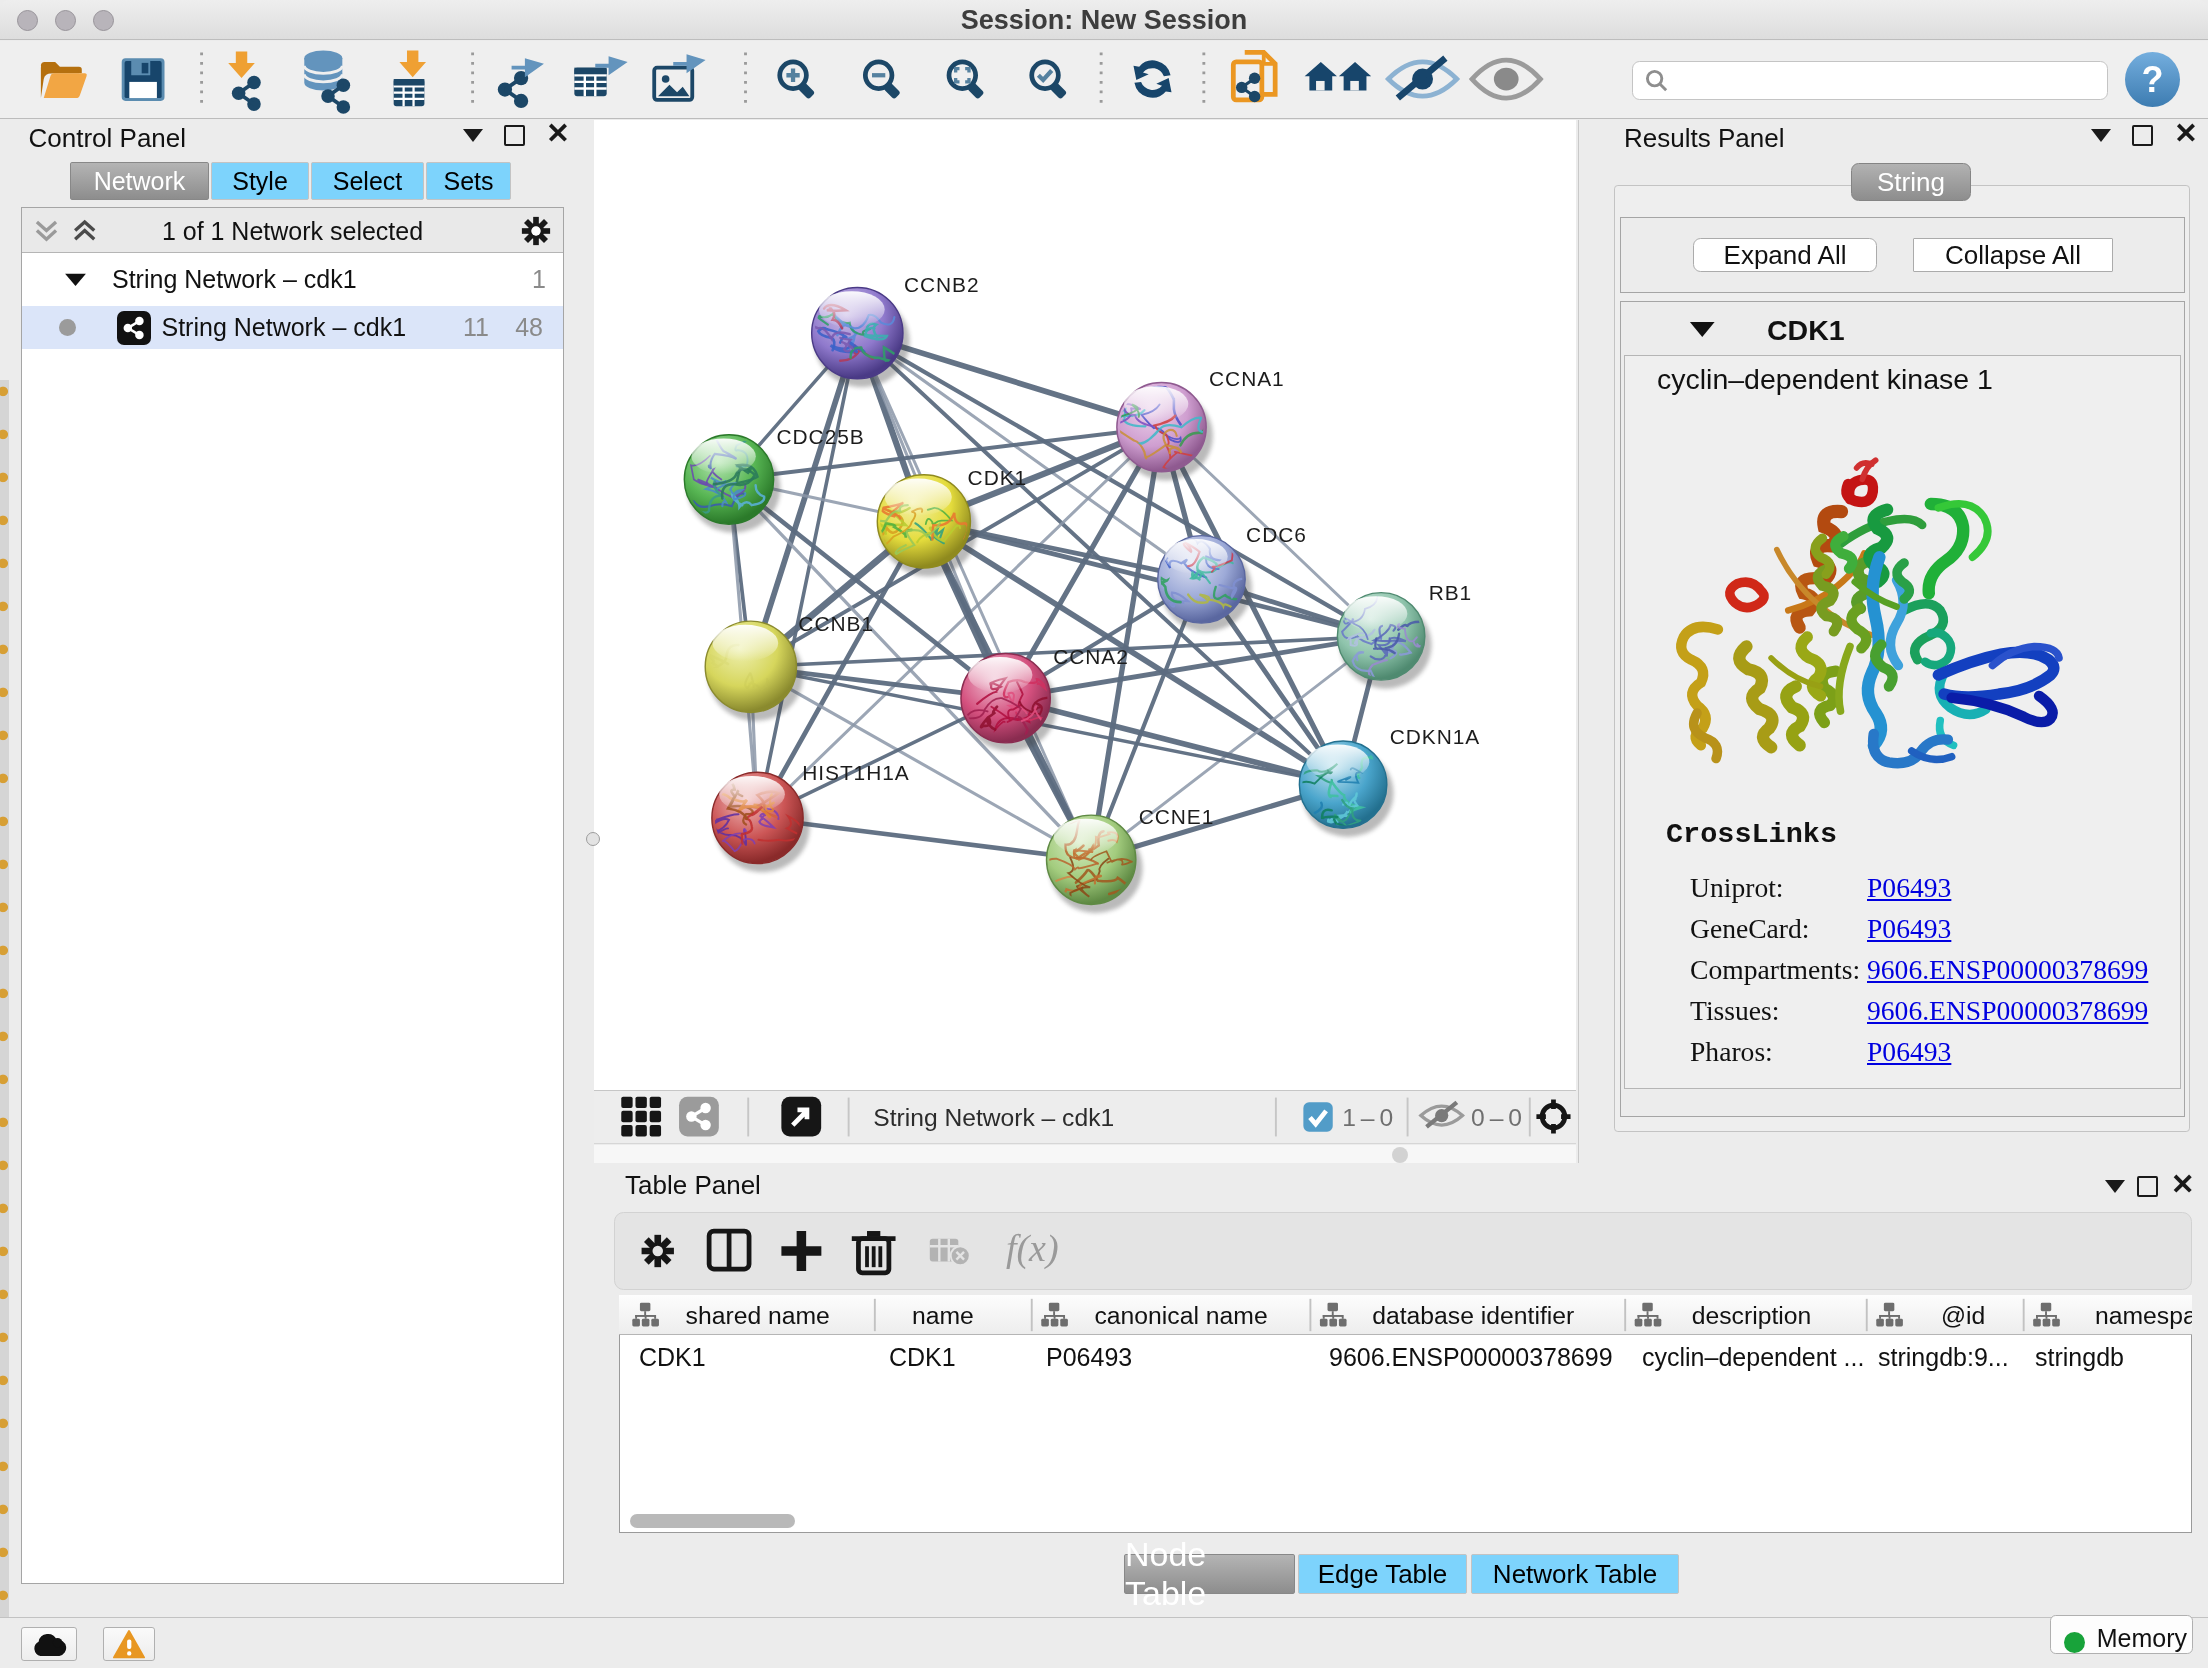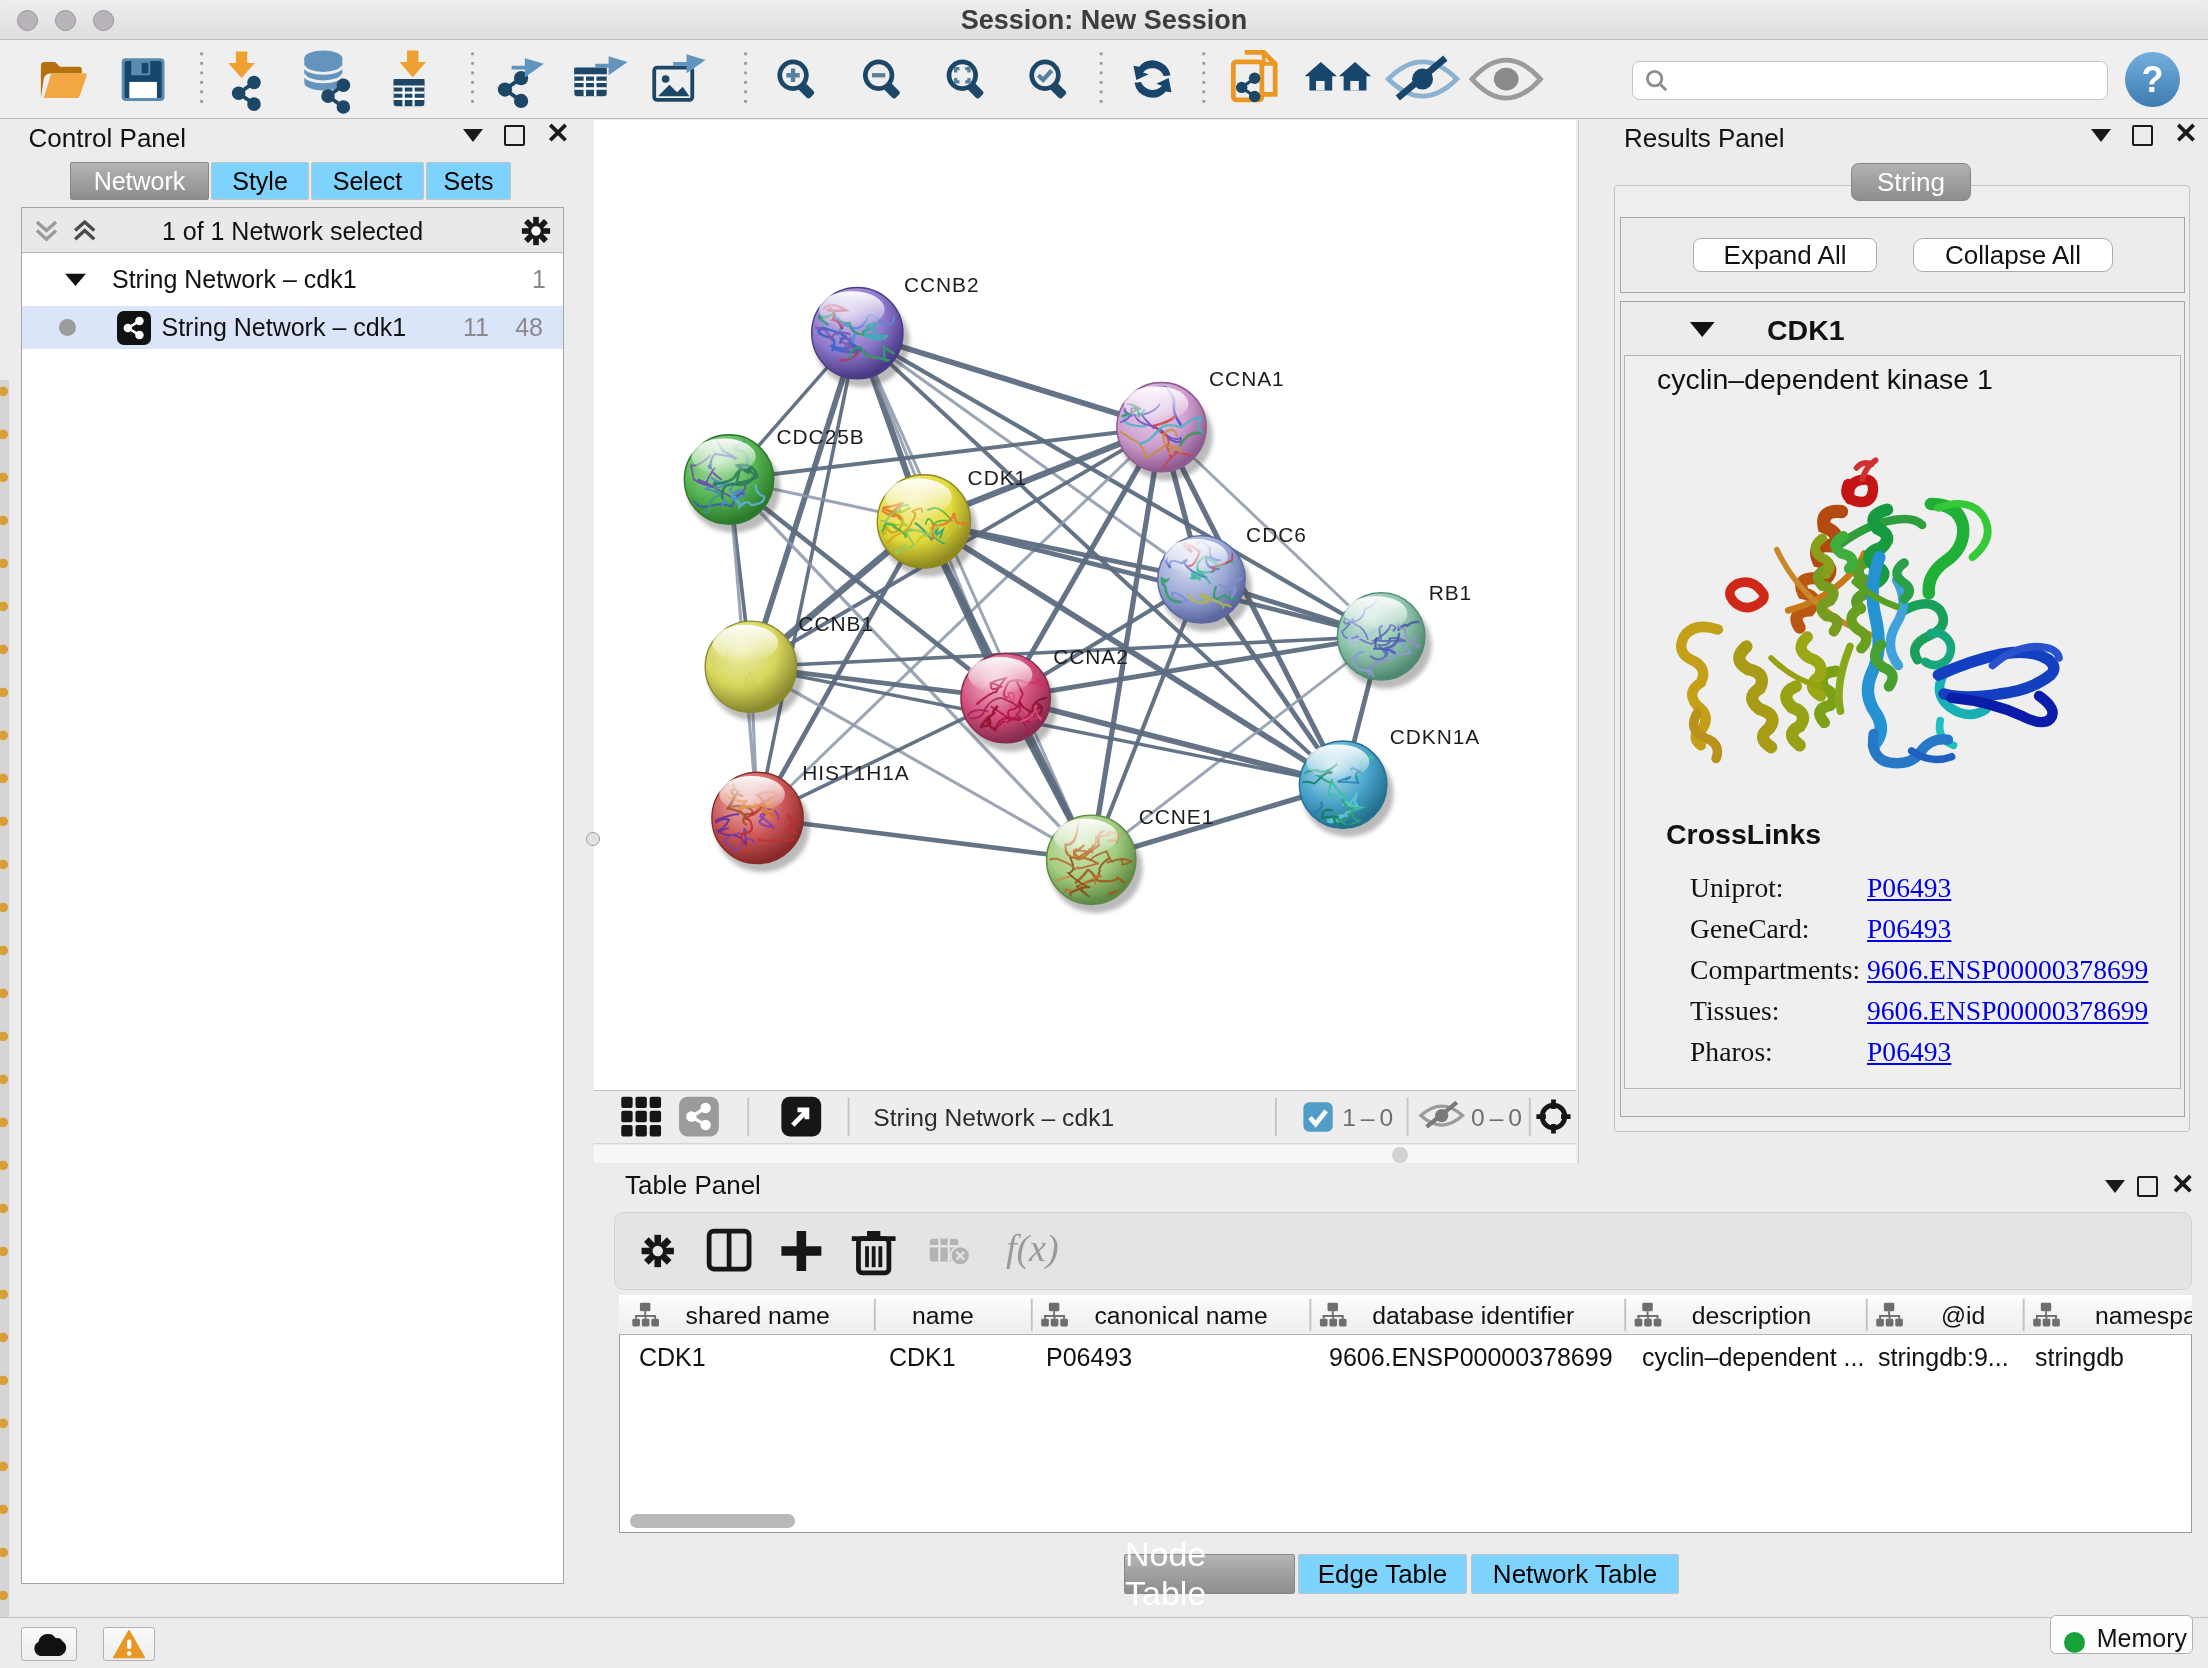--- a/index.html
+++ b/index.html
@@ -650,21 +650,21 @@
     <div class="sq"></div>
     <div class="xx">✕</div>
 </div>
 
 <div class="abs" style="left:1614px;top:185px;width:576px;height:947px;background:#eeeeee;border:1px solid #c3c3c3;border-radius:3.8px"></div>
 
 <div class="abs" style="left:1851px;top:163px;width:120px;height:38px;background:linear-gradient(#b2b2b2,#8d8d8d);border:1px solid #848484;border-radius:7.6px;color:#fff;font-size:26px;display:flex;align-items:center;justify-content:center">String</div>
 
 <div class="panelbox" style="left:1620px;top:217px;width:565px;height:76px;background:#ececec"></div>
 <div class="abs" style="left:1693px;top:238px;width:184px;height:34px;background:#fff;border:1px solid #ababab;border-radius:7.6px;font-size:26px;display:flex;align-items:center;justify-content:center;color:#111">Expand All</div>
-<div class="abs" style="left:1913px;top:238px;width:200px;height:34px;background:#fff;border:1px solid #ababab;border-radius:10px;font-size:26px;display:flex;align-items:center;justify-content:center;color:#111">Collapse All</div>
+<div class="abs" style="left:1913px;top:238px;width:200px;height:34px;background:#fff;border:1px solid #ababab;border-radius:1px;font-size:26px;display:flex;align-items:center;justify-content:center;color:#111">Collapse All</div>
 
 <div class="panelbox" style="left:1620px;top:301px;width:565px;height:816px;background:#ececec"></div>
 <svg class="abs" style="left:1688px;top:318px" width="28.5" height="23" viewBox="0 0 30 24">
     <path d="M2 4 h26 l-13 16 Z" fill="#111"></path>
   </svg>
 <div class="abs" style="left:1767px;top:314px;font-size:28.5px;font-weight:700;color:#111">CDK1</div>
 <div class="abs" style="left:1624px;top:355px;width:557px;height:734px;background:#efefef;border:1px solid #b5b5b5"></div>
 <div class="abs" style="left:1657px;top:363px;font-size:28.5px;color:#111">cyclin–dependent kinase 1</div>
 
 <svg class="abs" style="left:1655px;top:447px" width="409" height="342" viewBox="0 0 430 360" fill="none" stroke-linecap="round">
@@ -701,21 +701,21 @@
   <path d="M270 320 q20 14 42 6" stroke="#2060c0" stroke-width="8"></path>
   <path d="M160 200 q-14 12 2 22 q18 6 10 20 q-14 10 2 20" stroke="#9aa816" stroke-width="12"></path>
   <path d="M215 170 q-16 10 -2 22 q16 8 4 20" stroke="#6aa020" stroke-width="11"></path>
   <path d="M238 208 q-14 12 2 24 q16 6 6 20" stroke="#48a030" stroke-width="11"></path>
   <path d="M262 122 q-14 10 -2 20 q14 8 2 18" stroke="#2aa048" stroke-width="10"></path>
   <path d="M210 142 q20 18 44 26" stroke="#58a024" stroke-width="7"></path>
   <path d="M122 222 q24 24 52 30" stroke="#98a014" stroke-width="6"></path>
   <path d="M176 96 q-14 10 -2 20 q16 6 6 18" stroke="#88a01c" stroke-width="10"></path>
 </svg>
 
-<div class="abs" style="left:1666px;top:818px;font-size:28.5px;font-weight:700;color:#111;font-family:Liberation Sans, sans-serif">CrossLinks</div>
+<div class="abs" style="left:1666px;top:818px;font-size:28.5px;font-weight:700;color:#111;font-family:Liberation Mono, monospace">CrossLinks</div>
 <div class="abs" style="left:1690px;top:867px;width:485px;font-size:27.6px;color:#111;font-family:'Liberation Serif',serif;line-height:41px">
   <div>Uniprot:</div>
     <div>GeneCard:</div>
     <div>Compartments:</div>
     <div>Tissues:</div>
     <div>Pharos:</div>
 </div>
 <div class="abs" style="left:1867px;top:867px;width:342px;font-size:27.6px;font-family:'Liberation Serif',serif;line-height:41px">
   <div><span style="color:#0000e0;text-decoration:underline">P06493</span></div>
   <div><span style="color:#0000e0;text-decoration:underline">P06493</span></div>

